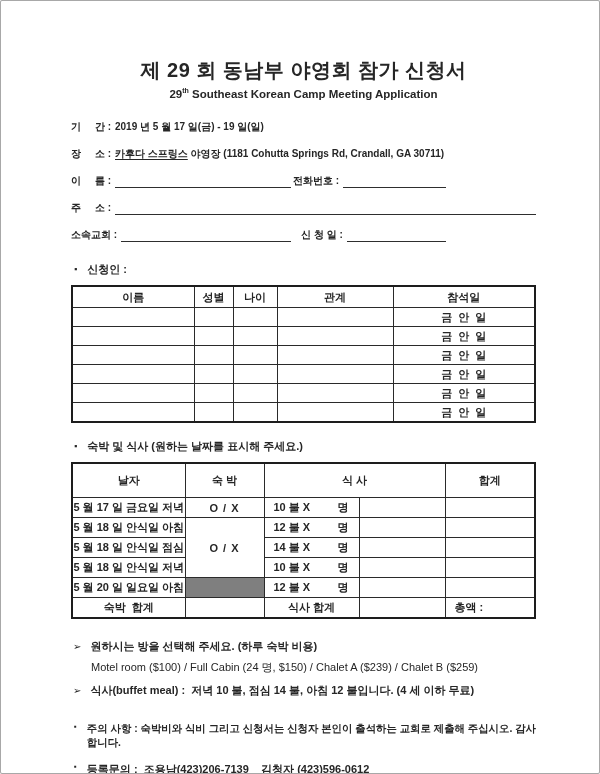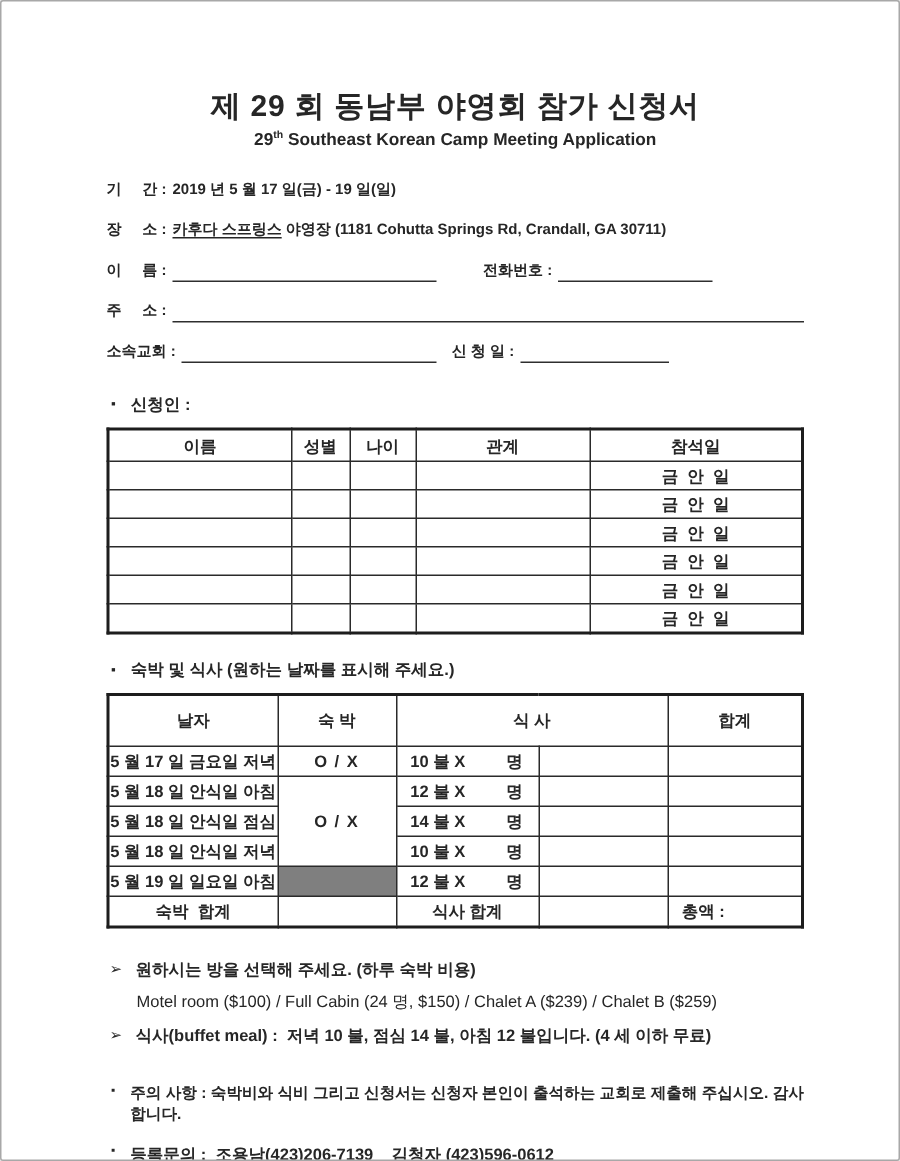--- a/index.html
+++ b/index.html
@@ -59,21 +59,21 @@
   </div>
 
   <div class="frow">
     <span class="lbl">장     소 :</span>
     <span class="val"><span class="und">카후다 스프링스</span><span> 야영장 (1181 Cohutta Springs Rd, Crandall, GA 30711)</span></span>
   </div>
 
   <div class="frow">
     <span class="lbl">이     름 :</span>
     <span class="blank" style="width:176px"></span>
-    <span class="lbl" style="margin-left:31px">전화번호 :</span>
+    <span class="lbl" style="margin-left:2px">전화번호 :</span>
     <span class="blank" style="width:103px"></span>
   </div>
 
   <div class="frow">
     <span class="lbl">주     소 :</span>
     <span class="blank" style="flex:1"></span>
   </div>
 
   <div class="frow">
     <span class="lbl">소속교회 :</span>
@@ -188,21 +188,21 @@
       <td></td>
       <td></td>
     </tr>
     <tr>
       <td>5 월 18 일 안식일 저녁</td>
       <td class="mealtd"><div class="meal"><span>10 불 X</span><span>명</span></div></td>
       <td></td>
       <td></td>
     </tr>
     <tr>
-      <td>5 월 19 일 일요일 아침</td>
+      <td>5 월 20 일 일요일 아침</td>
       <td class="gray"></td>
       <td class="mealtd"><div class="meal"><span>12 불 X</span><span>명</span></div></td>
       <td></td>
       <td></td>
     </tr>
     <tr>
       <td>숙박  합계</td>
       <td></td>
       <td>식사 합계</td>
       <td></td>

